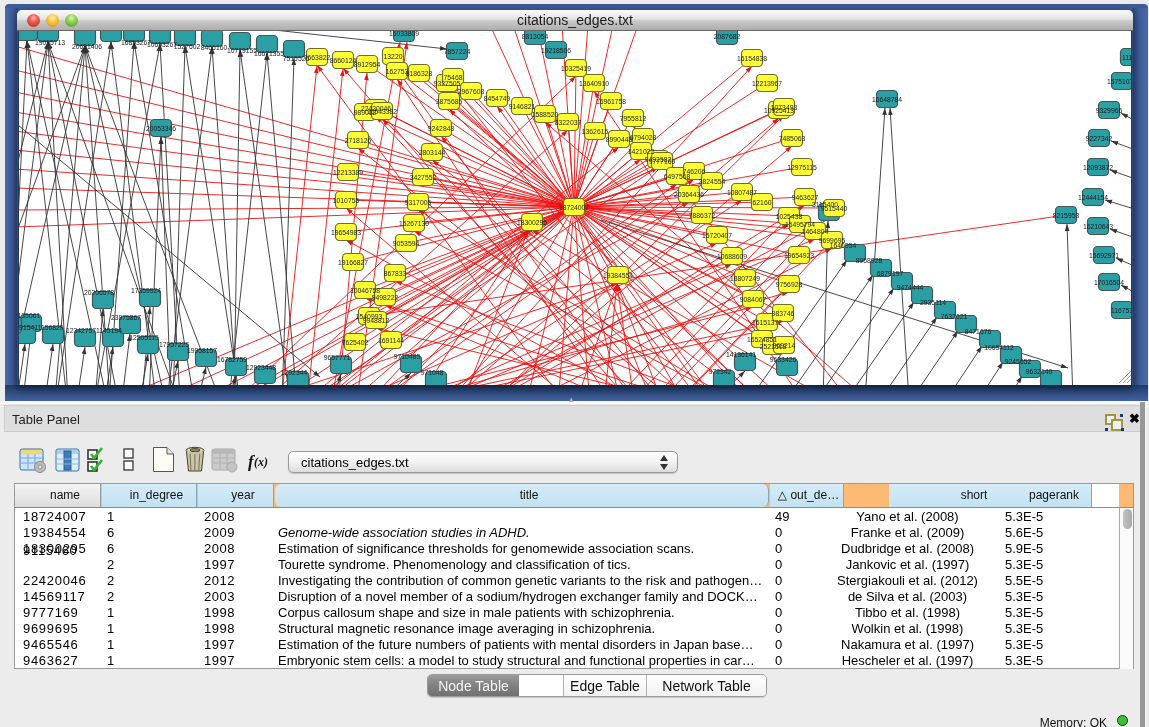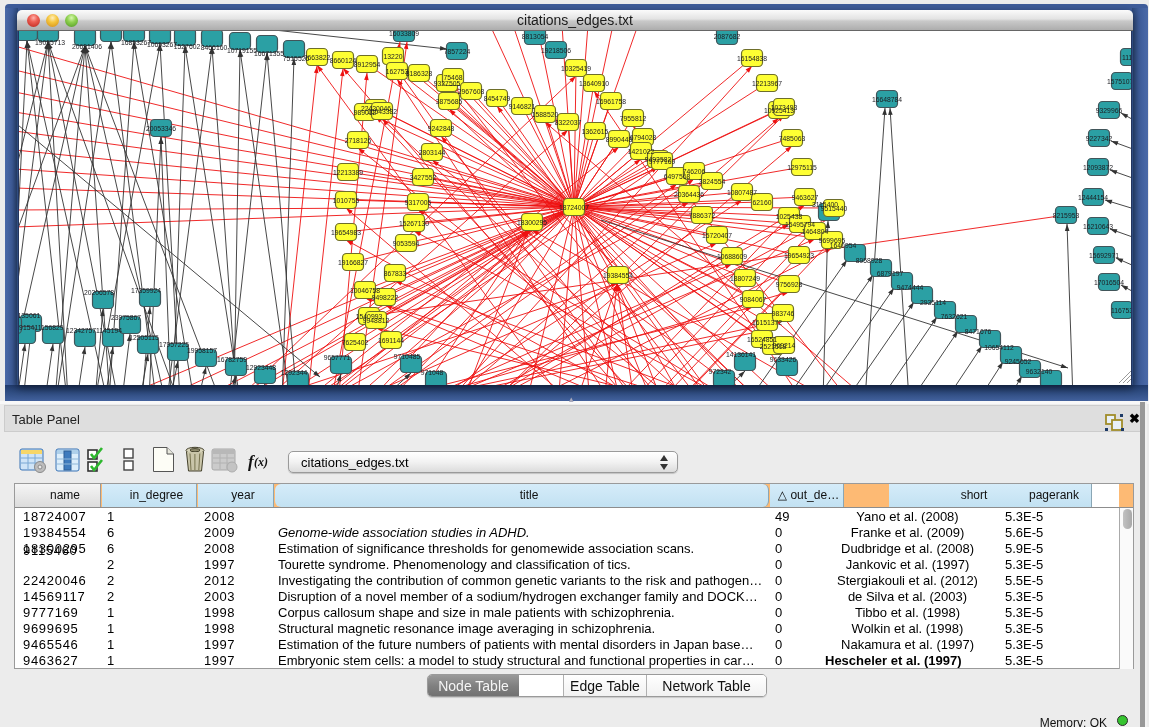--- a/index.html
+++ b/index.html
@@ -996,21 +996,21 @@
 <div class="cell" style="left:189px;top:153px;width:68px;letter-spacing:0.5px;">1997</div>
 <div class="cell" style="left:263px;top:153px;width:490px;">Estimation of the future numbers of patients with mental disorders in Japan base…</div>
 <div class="cell" style="left:760px;top:153px;width:68px;">0</div>
 <div class="cell" style="left:810px;top:153px;width:165px;text-align:center;">Nakamura et al. (1997)</div>
 <div class="cell" style="left:990px;top:153px;width:90px;">5.3E-5</div>
 <div class="cell" style="left:8px;top:169px;width:78px;letter-spacing:0.7px;">9463627</div>
 <div class="cell" style="left:92px;top:169px;width:88px;">1</div>
 <div class="cell" style="left:189px;top:169px;width:68px;letter-spacing:0.5px;">1997</div>
 <div class="cell" style="left:263px;top:169px;width:490px;">Embryonic stem cells: a model to study structural and functional properties in car…</div>
 <div class="cell" style="left:760px;top:169px;width:68px;">0</div>
-<div class="cell" style="left:810px;top:169px;width:165px;text-align:left;font-weight:bold;">Hescheler et al. (1997)</div>
+<div class="cell" style="left:810px;top:169px;width:165px;text-align:center;">Hescheler et al. (1997)</div>
 <div class="cell" style="left:990px;top:169px;width:90px;">5.3E-5</div>
       <div id="scrollcol">
           <div id="scrollthumb"></div>
         </div>
     </div>
     <div id="segctl">
       <div class="seg sel" style="width:91px;">Node Table</div>
       <div class="seg" style="width:83px;margin-left:44px;">Edge Table</div>
       <div class="seg" style="width:120px;">Network Table</div>
     </div>

